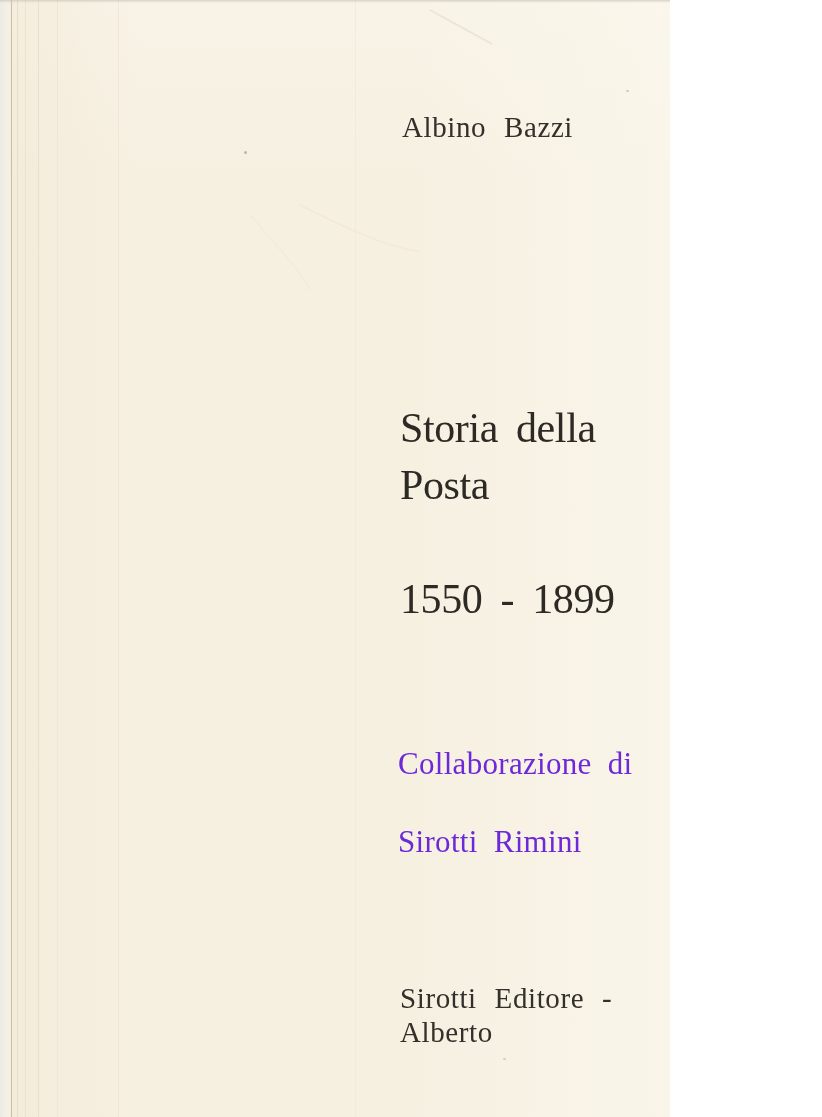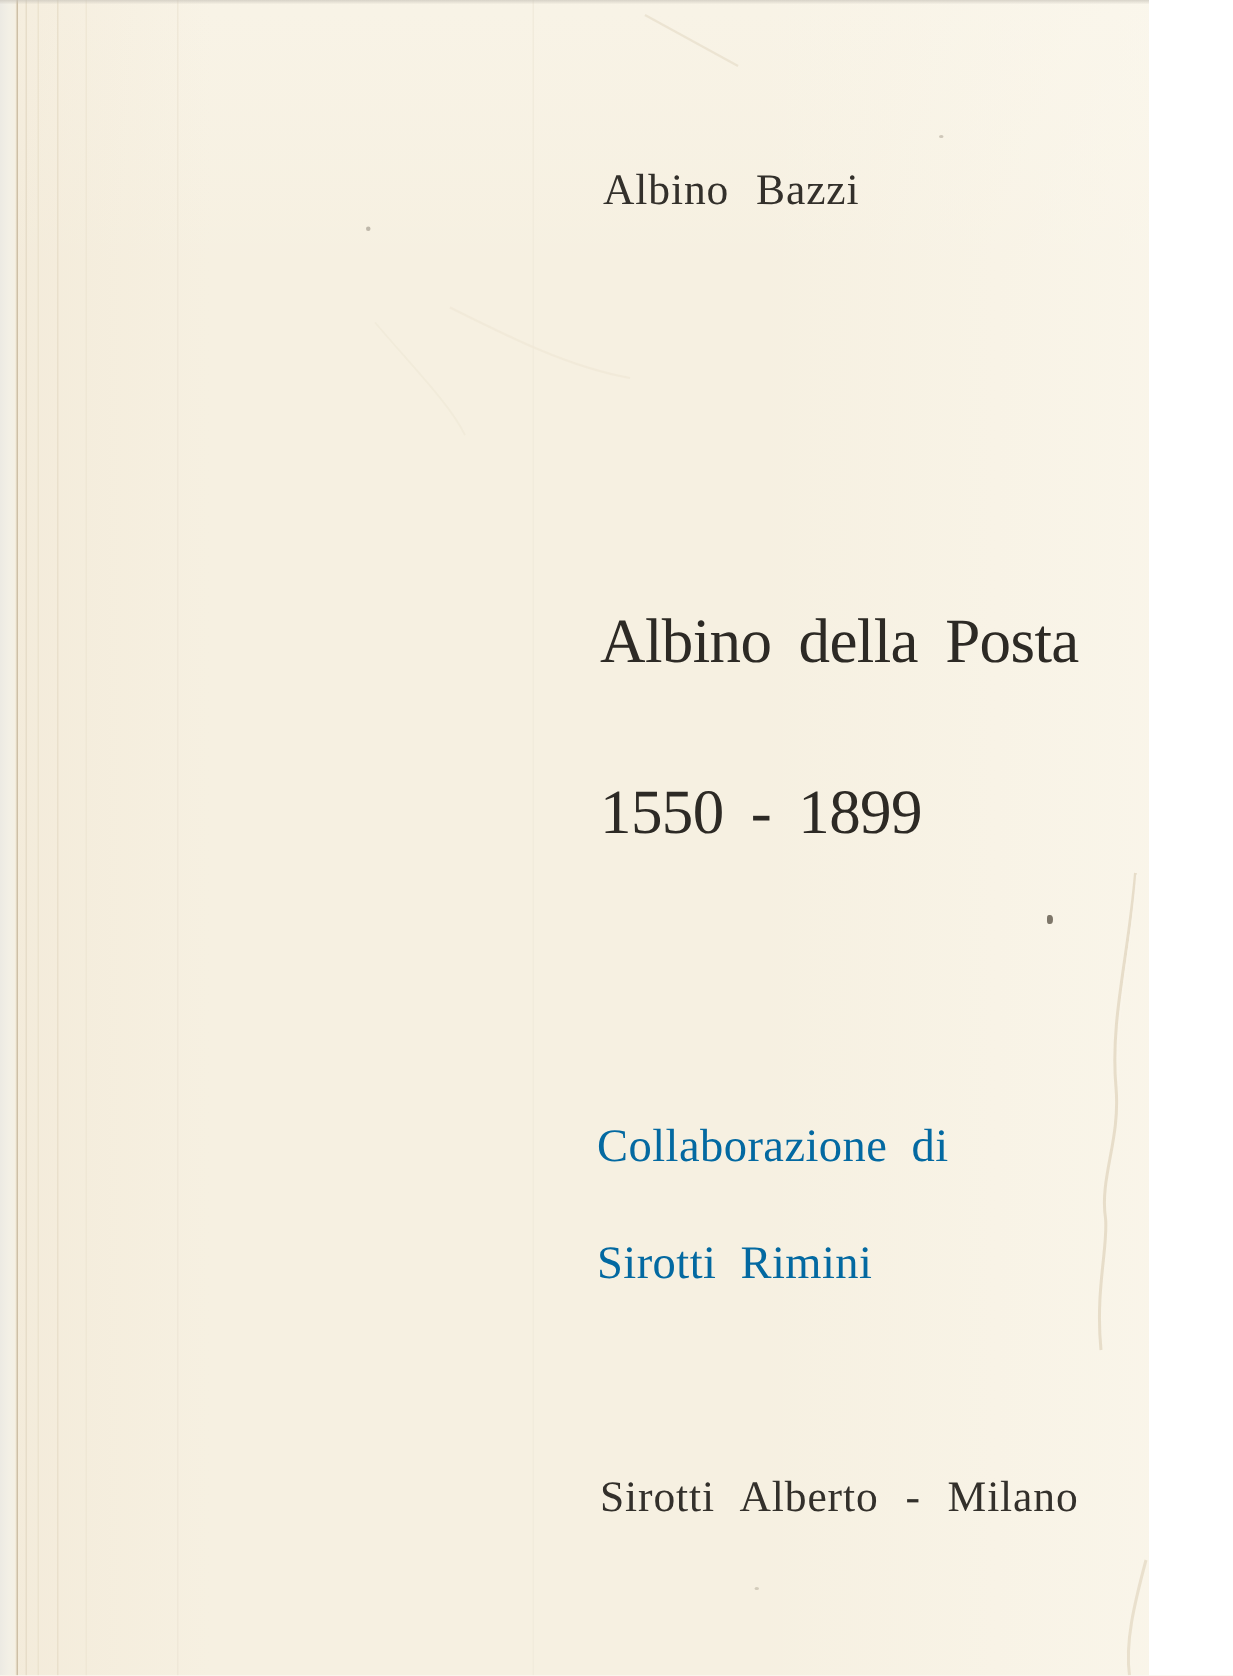--- a/index.html
+++ b/index.html
@@ -4,21 +4,21 @@
 <style>
   html, body { margin: 0; padding: 0; }
   body {
     width: 822px; height: 1117px;
     font-family: "Liberation Serif", "DejaVu Serif", serif;
     background: #ffffff;
     overflow: hidden;
   }
   .photo {
     position: relative;
-    width: 766px; height: 1117px;
+    width: 670px; height: 1117px;
     background: #f6f0e1;
     overflow: hidden;
   }
   
   .cover-shading {
     position: absolute; inset: 0;
     background:
       linear-gradient(90deg, rgba(238,226,205,0.35) 0px, rgba(246,240,225,0) 140px),
       linear-gradient(270deg, rgba(252,249,240,0.55) 0px, rgba(246,240,225,0) 260px),
       linear-gradient(180deg, rgba(252,249,240,0.35) 0px, rgba(246,240,225,0) 180px);
@@ -70,21 +70,21 @@
   .title {
     left: 400px; top: 343px;
     font-size: 42px; line-height: 57px;
     letter-spacing: -0.4px; word-spacing: 8px;
     color: #2d2a25;
   }
   .collaboration {
     left: 398px; top: 705px;
     font-size: 31px; line-height: 39px;
     letter-spacing: 0.3px; word-spacing: 8px;
-    color: #0369a1;
+    color: #6d28d9;
   }
   .publisher {
     left: 400px; top: 981px;
     font-size: 29px; line-height: 34px;
     letter-spacing: 0.6px; word-spacing: 10px;
     color: #33302b;
   }
 </style>
 </head>
 <body>
@@ -117,24 +117,24 @@
 
   <div class="speck speck-1"></div>
   <div class="speck speck-2"></div>
   <div class="speck speck-3"></div>
   <div class="speck speck-4"></div>
   <div class="speck speck-5"></div>
 
   <div class="text-block author">Albino Bazzi</div>
 
   <div class="text-block title">
-    <div>Albino della Posta</div>
+    <div>Storia della Posta</div>
     <div>1550 - 1899</div>
   </div>
 
   <div class="text-block collaboration">
     <div>Collaborazione di</div>
     <div>Sirotti Rimini</div>
   </div>
 
-  <div class="text-block publisher">Sirotti Alberto - Milano</div>
+  <div class="text-block publisher">Sirotti Editore - Alberto</div>
 
 </div>
 
 </body></html>

